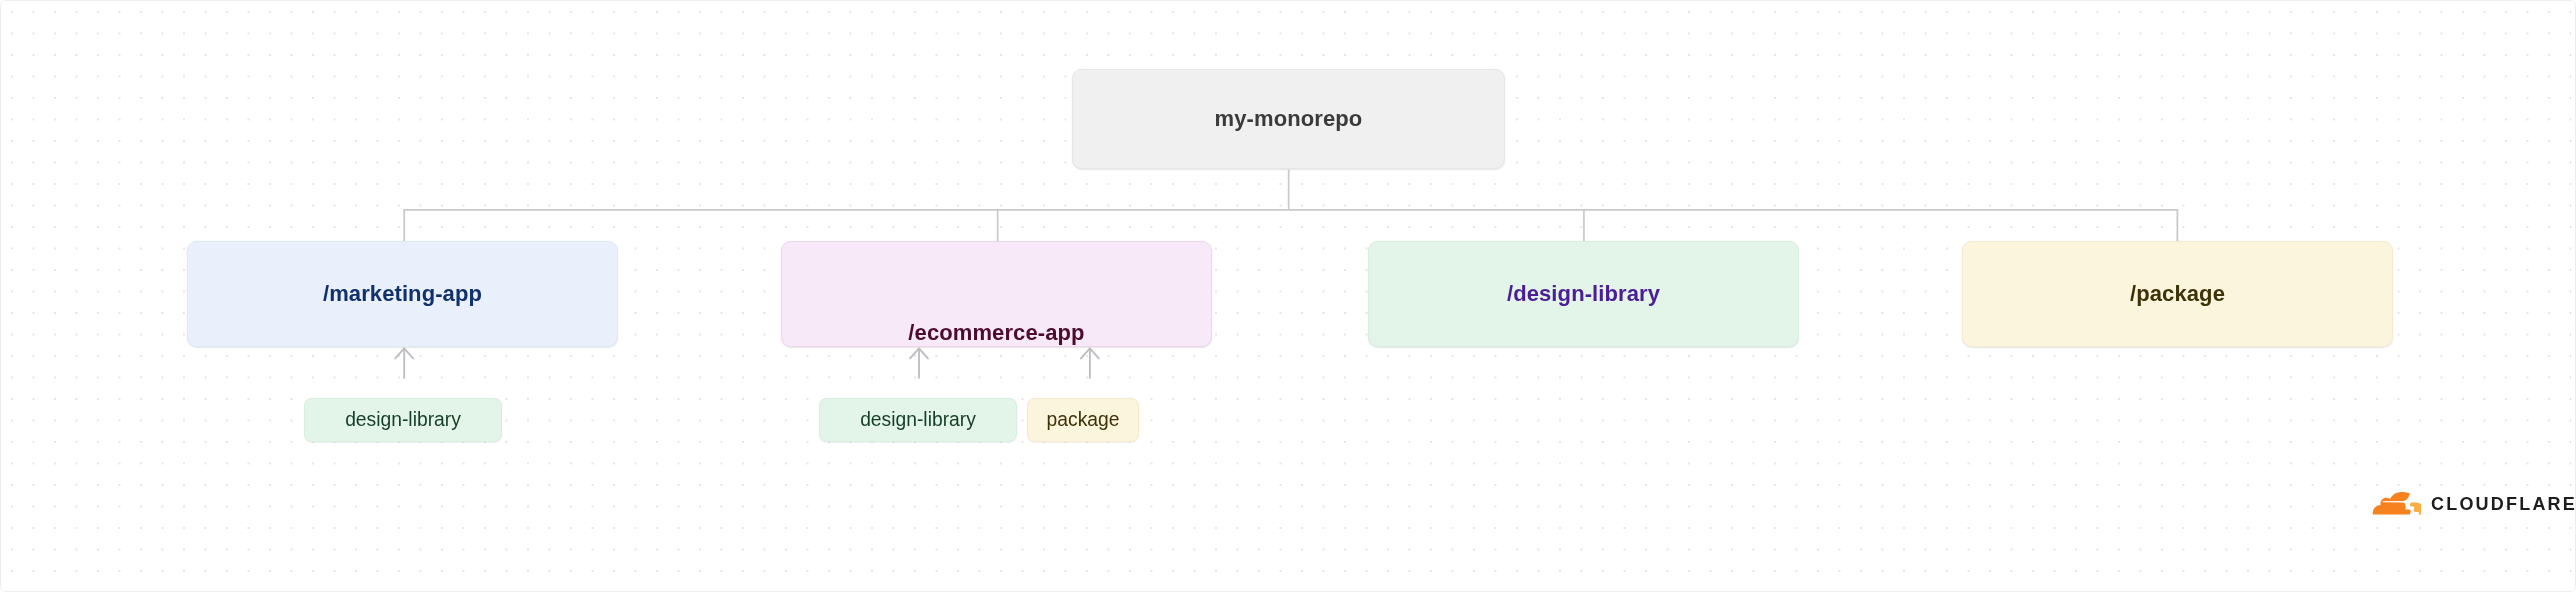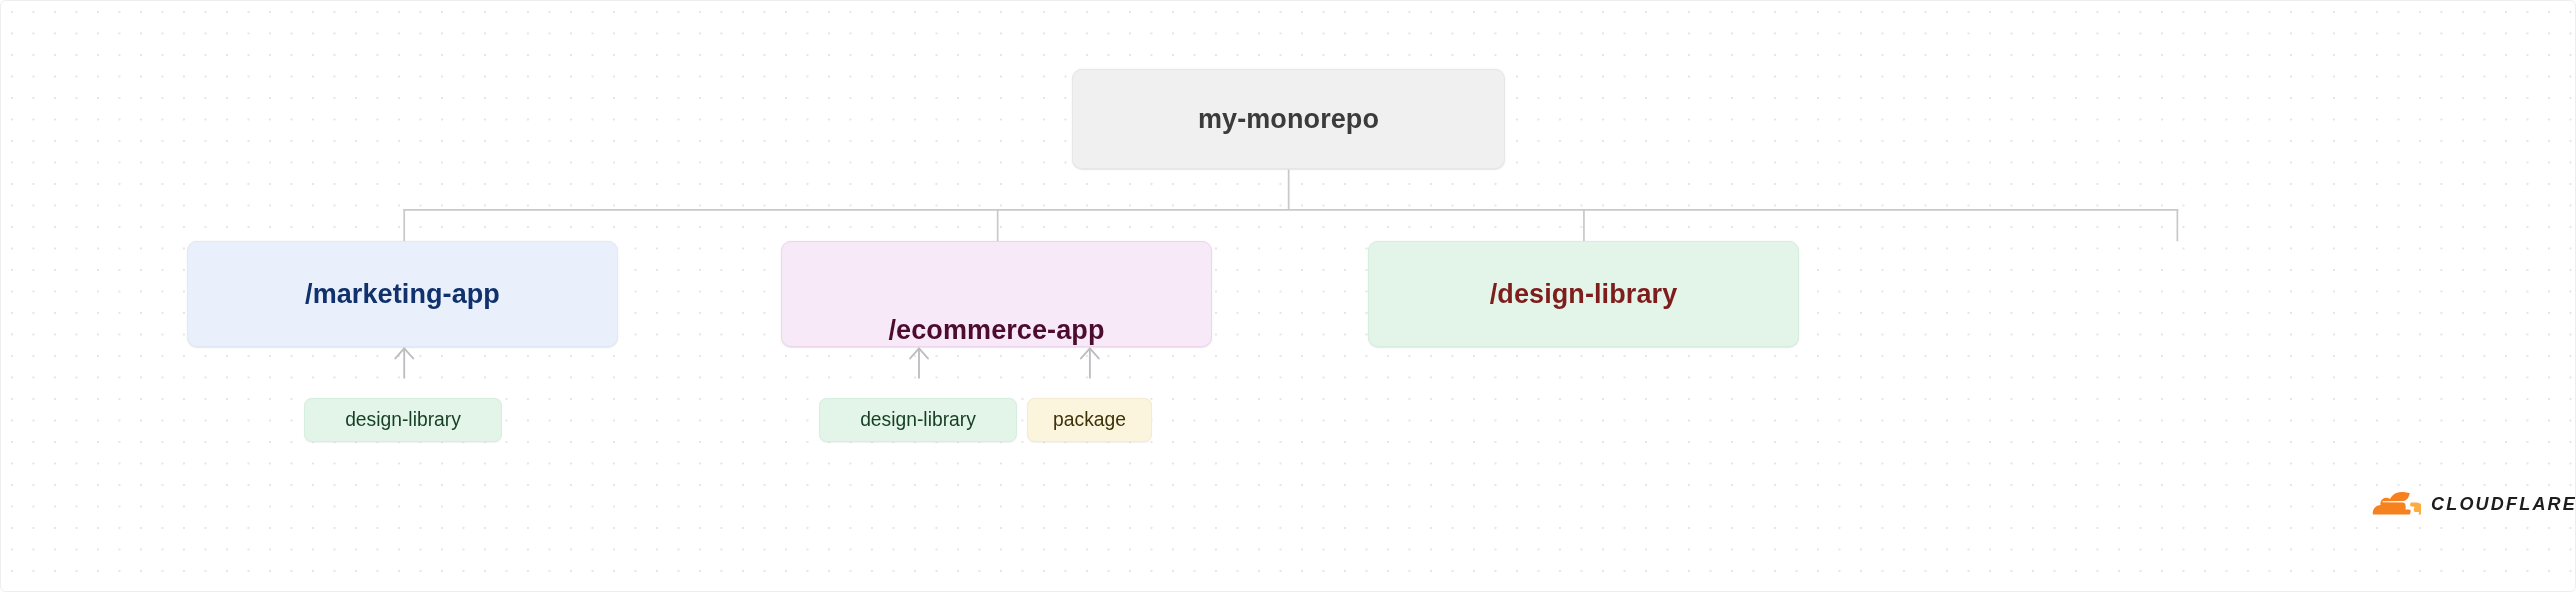--- a/index.html
+++ b/index.html
@@ -39,21 +39,21 @@
   .node {
     position: absolute;
     box-sizing: border-box;
     display: flex;
     align-items: center;
     justify-content: center;
     border-radius: 10px;
     box-shadow: 0 0.7px 2.1px rgba(16,18,22,0.07), 0 0.7px 0.7px rgba(16,18,22,0.04);
   }
   .node-label {
-    font-size: 27px;
+    font-size: 22px;
     font-weight: bold;
     letter-spacing: 0.1px;
     white-space: nowrap;
   }
 
   .node-root {
     left: 1071px;
     top: 68px;
     width: 433px;
     height: 100px;
@@ -84,21 +84,21 @@
   .node-ecommerce .node-label { color: #4d0b2e; }
 
   .node-design {
     left: 1367px;
     top: 240px;
     width: 431px;
     height: 106px;
     background: #e2f5e8;
     border: 0.7px solid #d6eede;
   }
-  .node-design .node-label { color: #7f1d1d; text-align: right; }
+  .node-design .node-label { color: #4c1d95; text-align: right; }
 
   .node-package {
     left: 1961px;
     top: 240px;
     width: 431px;
     height: 106px;
     background: #fcf5dd;
     border: 0.7px solid #f5ecd0;
   }
   .node-package .node-label { color: #3d3208; }
@@ -137,40 +137,39 @@
     width: 198px;
   }
   .pill-dep-ecommerce-design {
     left: 818px;
     top: 377px;
     width: 198px;
   }
   .pill-dep-ecommerce-package {
     left: 1026px;
     top: 377px;
-    width: 125px;
+    width: 112px;
   }
 
   
   .cf-logo {
     position: absolute;
     left: 2368px;
     top: 491px;
     display: flex;
     align-items: center;
     gap: 10px;
   }
   .cf-mark { display: block; }
   .cf-word {
     font-size: 18px;
     font-weight: bold;
     letter-spacing: 2.2px;
     color: #1d1d1d;
     line-height: 1;
-    font-style: italic;
   }
 </style>
 </head>
 <body>
 
 <div class="canvas">
 
   <svg class="wires" viewBox="0 0 3600 828" width="2576" height="592" fill="none">
 
     <path d="M1799.5 236 L1799.5 292" stroke="#c9c9cc" stroke-width="2.4"></path>
@@ -203,20 +202,23 @@
   </div>
 
   <div class="node node-ecommerce">
     <span class="node-label">/ecommerce-app</span>
   </div>
 
   <div class="node node-design">
     <span class="node-label">/design-library</span>
   </div>
 
+  <div class="node node-package">
+    <span class="node-label">/package</span>
+  </div>
 
   <div class="pill pill-green pill-dep-marketing-design">
     <span class="pill-label">design-library</span>
   </div>
 
   <div class="pill pill-green pill-dep-ecommerce-design">
     <span class="pill-label">design-library</span>
   </div>
 
   <div class="pill pill-cream pill-dep-ecommerce-package">

